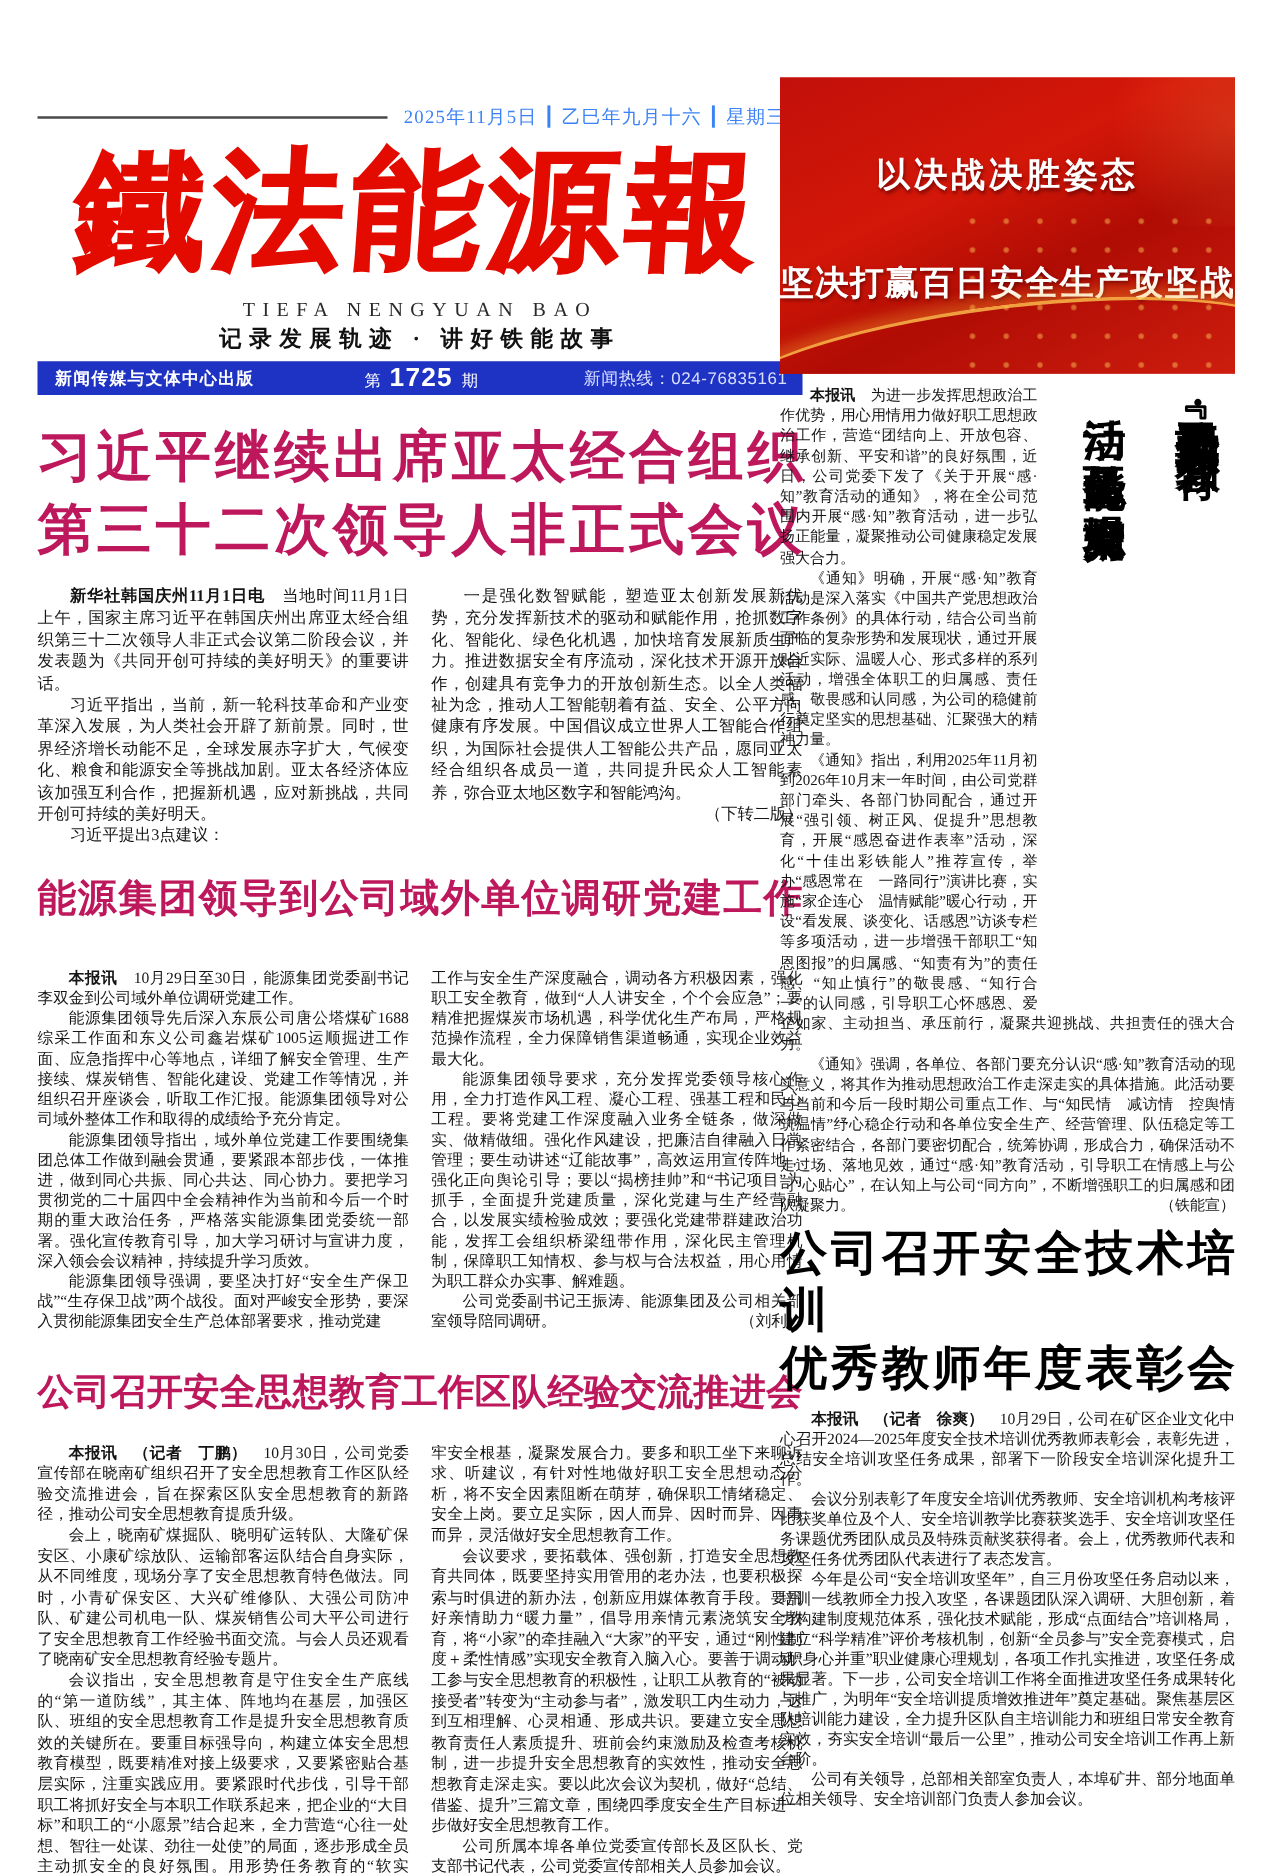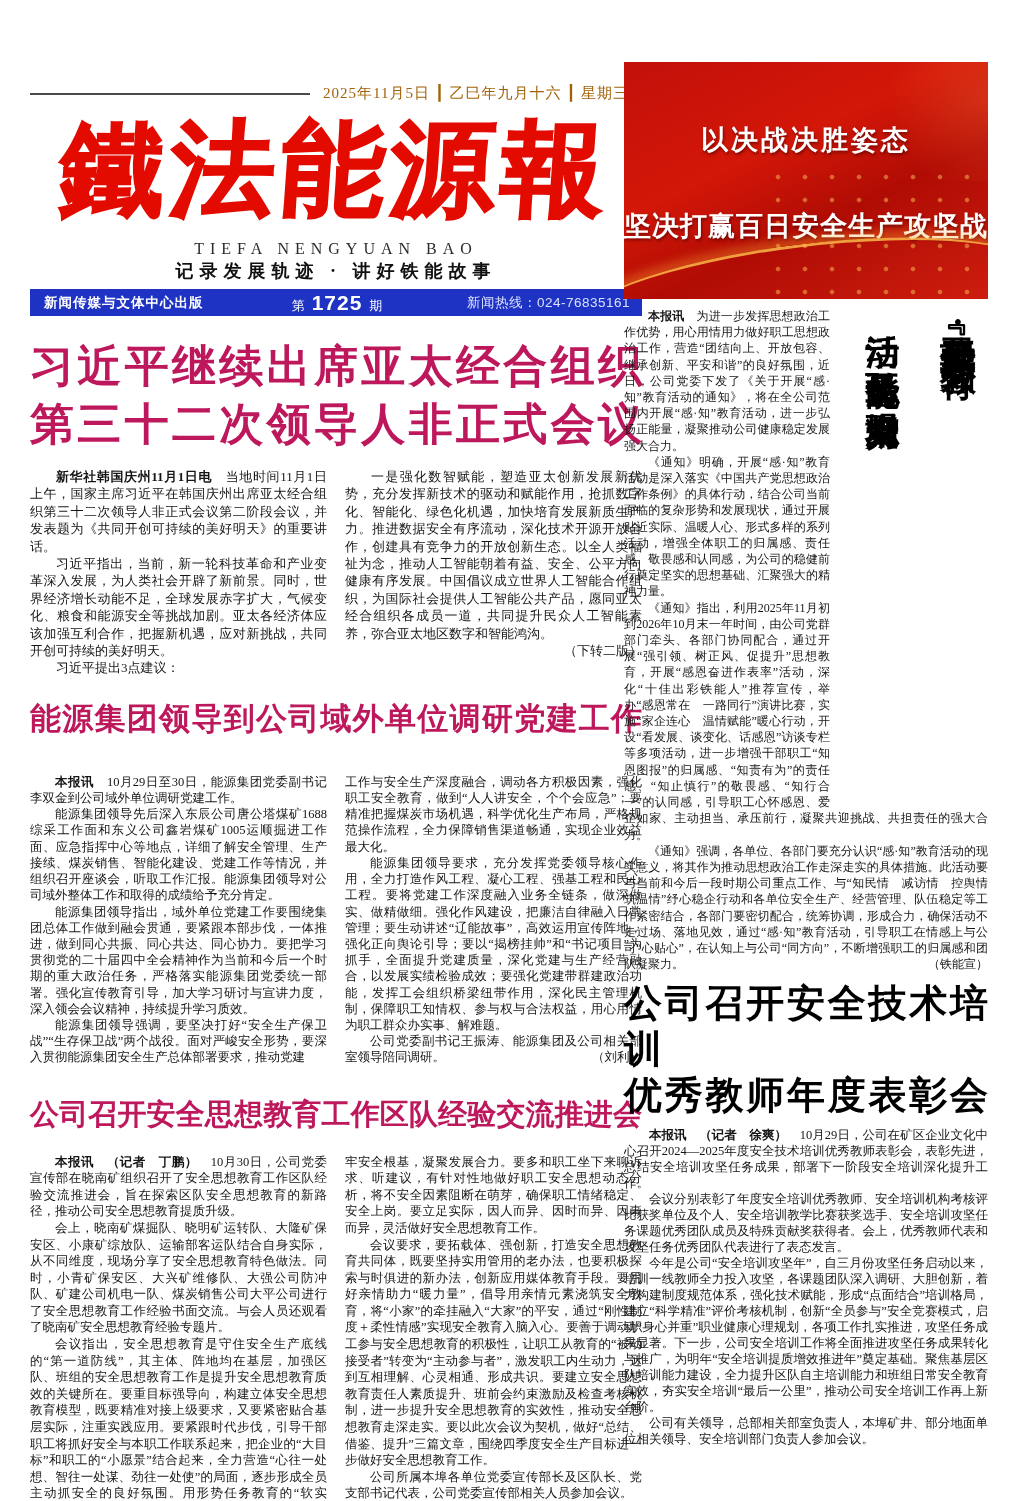--- a/index.html
+++ b/index.html
@@ -3,21 +3,21 @@
 <meta charset="utf-8">
 <style>
   html,body{margin:0;padding:0;}
   body{width:1024px;height:1501px;position:relative;background:#ffffff;overflow:hidden;
        font-family:"Liberation Serif","DejaVu Serif",serif;color:#151515;}
   
   #left-col{position:absolute;left:30px;top:84px;width:612px;}
   
   .dateline{display:flex;align-items:center;height:18px;}
   .dateline .rule{flex:0 0 280px;border-top:2px solid #4a4a4a;margin-top:2px;}
-  .dateline .date-text{flex:1;text-align:center;font-size:15px;letter-spacing:1px;color:#a16207;}
+  .dateline .date-text{flex:1;text-align:center;font-size:15px;letter-spacing:1px;color:#3b82f6;}
   
   .masthead-title{margin-top:4px;height:130px;line-height:128px;text-align:center;
     font-size:104px;font-weight:900;color:#e30b00;letter-spacing:6px;
     -webkit-text-stroke:2px #e30b00;transform:skewX(-4deg);}
   .masthead-pinyin{margin-top:4px;text-align:center;font-size:16px;letter-spacing:6px;color:#2a2a2a;}
   .masthead-slogan{margin-top:1px;text-align:center;font-size:18px;font-weight:bold;letter-spacing:6px;color:#111;}
   
   .info-bar{margin-top:6px;height:27px;background:#1e32c3;display:flex;align-items:center;
     font-family:"Liberation Sans","DejaVu Sans",sans-serif;}
   .info-left{flex:1;color:#ffffff;font-size:13.5px;font-weight:bold;padding-left:14px;letter-spacing:1px;}

